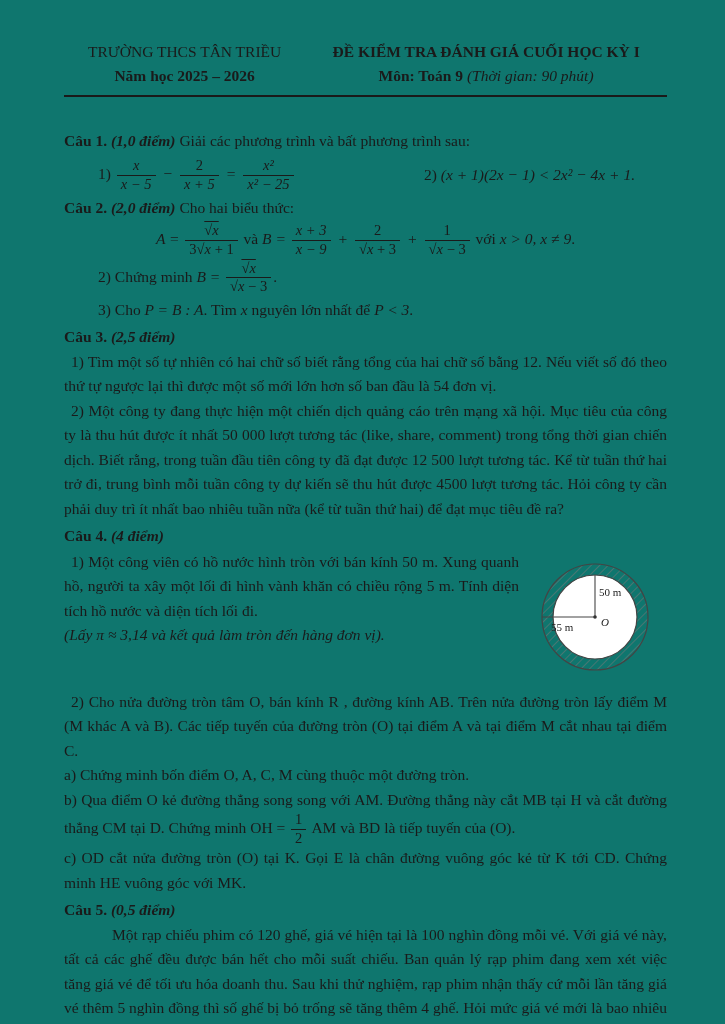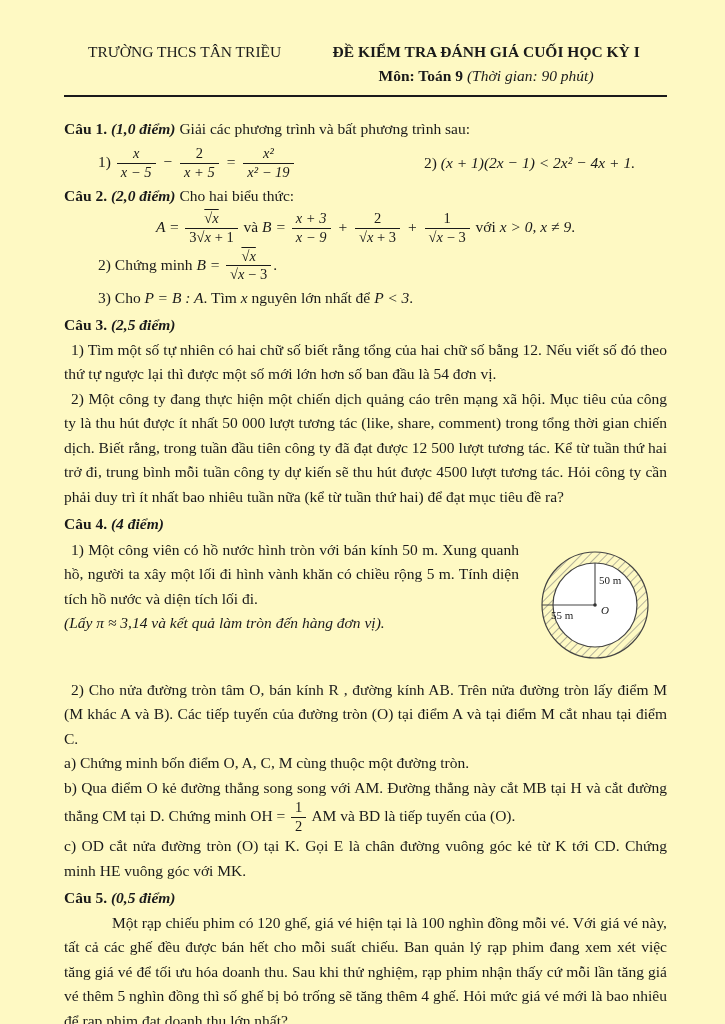--- a/index.html
+++ b/index.html
@@ -1,17 +1,17 @@
 <!DOCTYPE html>
 <html><head>
 <meta charset="utf-8">
 <style>
   html,body{margin:0;padding:0;background:#e8e8e8;}
   .page{
-    width:725px;height:1024px;margin:0 auto;background:#fef9c3;
+    width:725px;height:1024px;margin:0 auto;background:#0f766e;
     box-sizing:border-box;padding:40px 58px 0 64px;
     font-family:"Liberation Serif","DejaVu Serif",serif;
     font-size:15.5px;line-height:1.58;color:#1a1a1a;overflow:hidden;
   }
   .b{font-weight:bold;}
   .i{font-style:italic;}
   .bi{font-weight:bold;font-style:italic;}
   .m{font-style:italic;}
   .header{display:flex;}
   .h-left{width:40%;text-align:center;}
@@ -40,41 +40,42 @@
   .figlabel{font-size:11px;font-family:"Liberation Serif",serif;}
 </style>
 </head>
 <body>
 
 <div class="page">
 
   <div class="header">
     <div class="h-left">
       <div>TRƯỜNG THCS TÂN TRIỀU</div>
+      <div class="b">Năm học 2025 – 2026</div>
     </div>
     <div class="h-right">
       <div class="b">ĐỀ KIỂM TRA ĐÁNH GIÁ CUỐI HỌC KỲ I</div>
       <div><span class="b">Môn: Toán 9</span> <span class="i">(Thời gian: 90 phút)</span></div>
     </div>
   </div>
   <div class="rule"></div>
 
-  <p class="para qhead nojust" style="margin-top:20px;">
+  <p class="para qhead nojust" style="margin-top:32px;">
     <span class="b">Câu 1.</span>
     <span class="bi">(1,0 điểm)</span>
     <span>Giải các phương trình và bất phương trình sau:</span>
   </p>
   <div class="eqrow">
     <span class="eq1">
       <span>1)</span>
       <span class="frac"><span class="num m">x</span><span class="den m">x − 5</span></span>
       <span class="op">−</span>
       <span class="frac"><span class="num">2</span><span class="den m">x + 5</span></span>
       <span class="op">=</span>
-      <span class="frac"><span class="num m">x²</span><span class="den m">x² − 19</span></span>
+      <span class="frac"><span class="num m">x²</span><span class="den m">x² − 25</span></span>
     </span>
     <span class="eq2">
       <span>2)</span>
       <span class="m">(x + 1)(2x − 1) &lt; 2x² − 4x + 1.</span>
     </span>
   </div>
 
   <p class="para qhead nojust">
     <span class="b">Câu 2.</span>
     <span class="bi">(2,0 điểm)</span>

